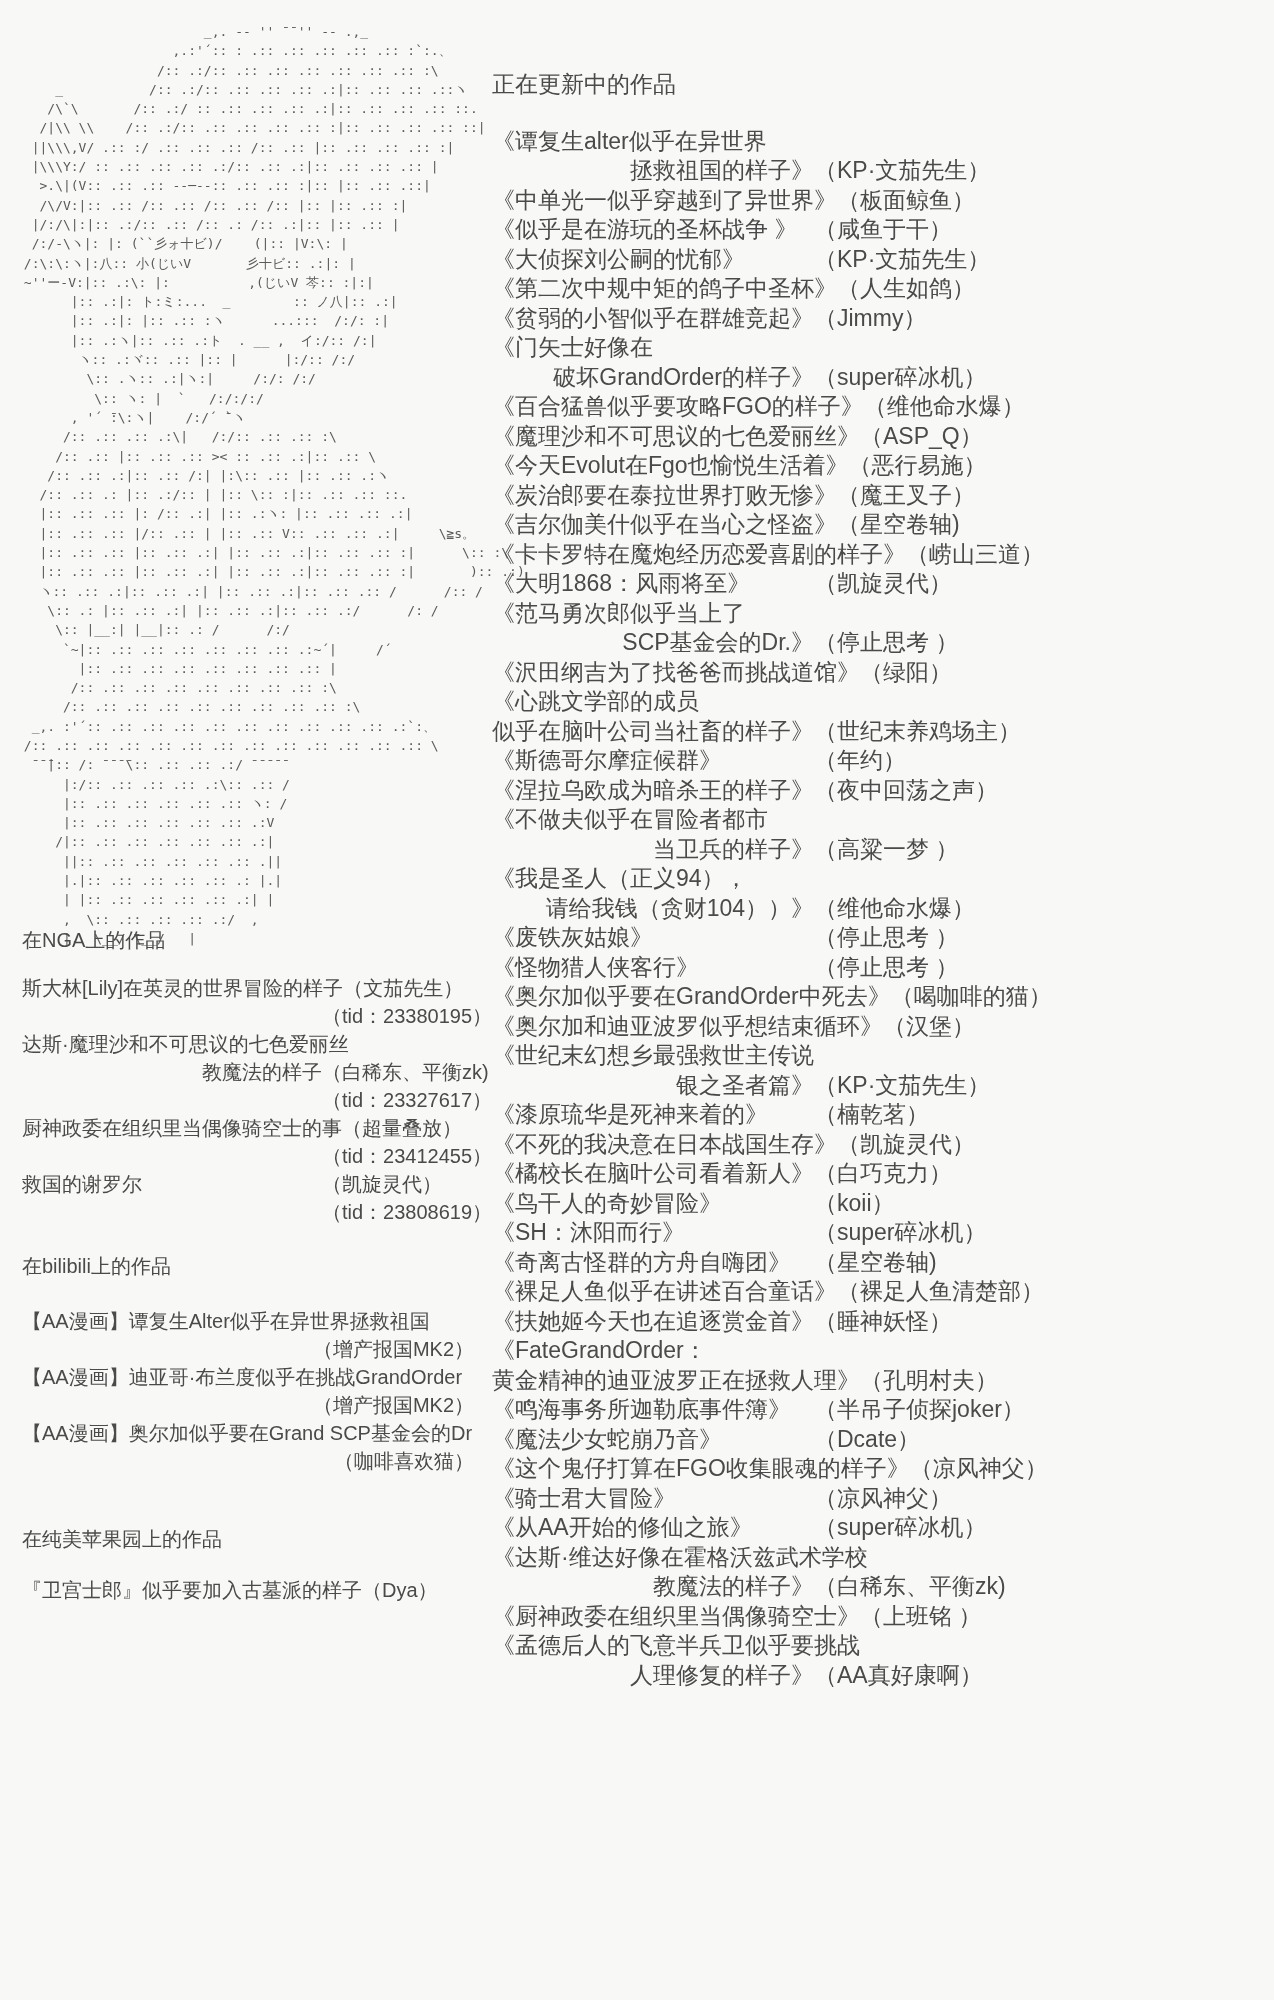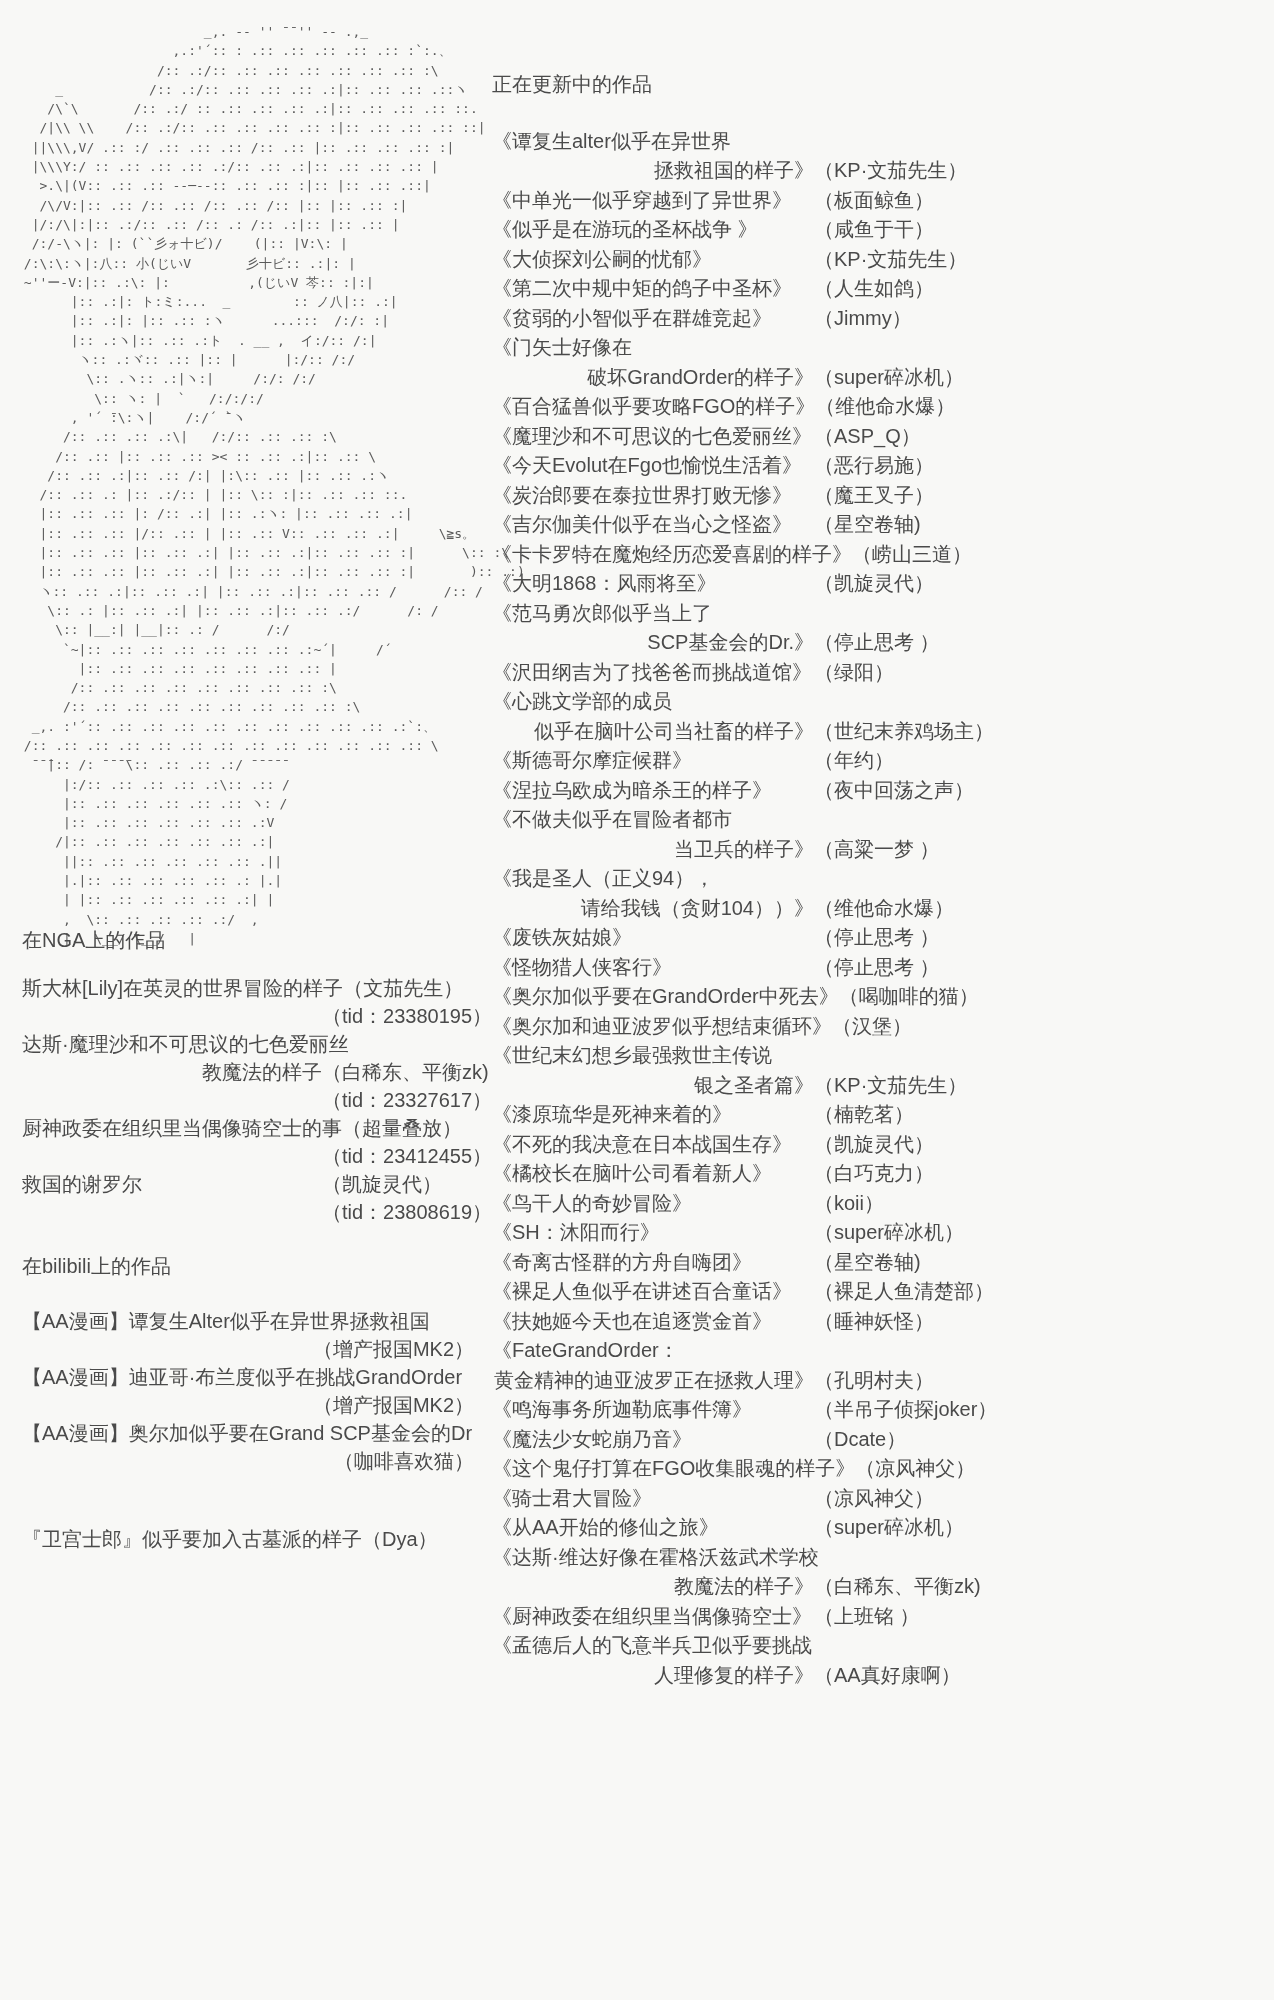--- a/index.html
+++ b/index.html
@@ -16,21 +16,21 @@
     color:#5a5a5a;
   }
   .aa-art pre{
     margin:0;
     font-family:"DejaVu Sans Mono",monospace;
     font-size:13px;line-height:19.3px;
     white-space:pre;
   }
   .right-col{
     position:absolute;left:492px;top:70px;width:776px;
-    font-size:20px;line-height:29.5px;
+    font-size:23px;line-height:29.5px;
   }
   .right-col .sec-heading{margin-bottom:27px;}
   .left-col{
     position:absolute;left:22px;top:926px;width:466px;
     font-size:20px;line-height:28px;
   }
   .sec-heading{white-space:nowrap;}
   .wline{display:flex;align-items:flex-end;}
   .wt{flex:0 0 auto;white-space:pre-wrap;}
   .wt.r{text-align:right;}
@@ -465,20 +465,21 @@
           <div class="wline">
             <span class="wt">【AA漫画】奥尔加似乎要在Grand SCP基金会的Dr</span>
           </div>
           <div class="wline">
             <span class="wt r">（咖啡喜欢猫）</span>
           </div>
         </div>
       </div>
   </div>
   <div class="sec-apple">
+    <div class="sec-heading">在纯美苹果园上的作品</div>
     <div class="work-list">
         <div>
           <div class="wline">
             <span class="wt">『卫宫士郎』似乎要加入古墓派的样子</span>
             <span class="wa">（Dya）</span>
           </div>
         </div>
       </div>
   </div>
 </div>

